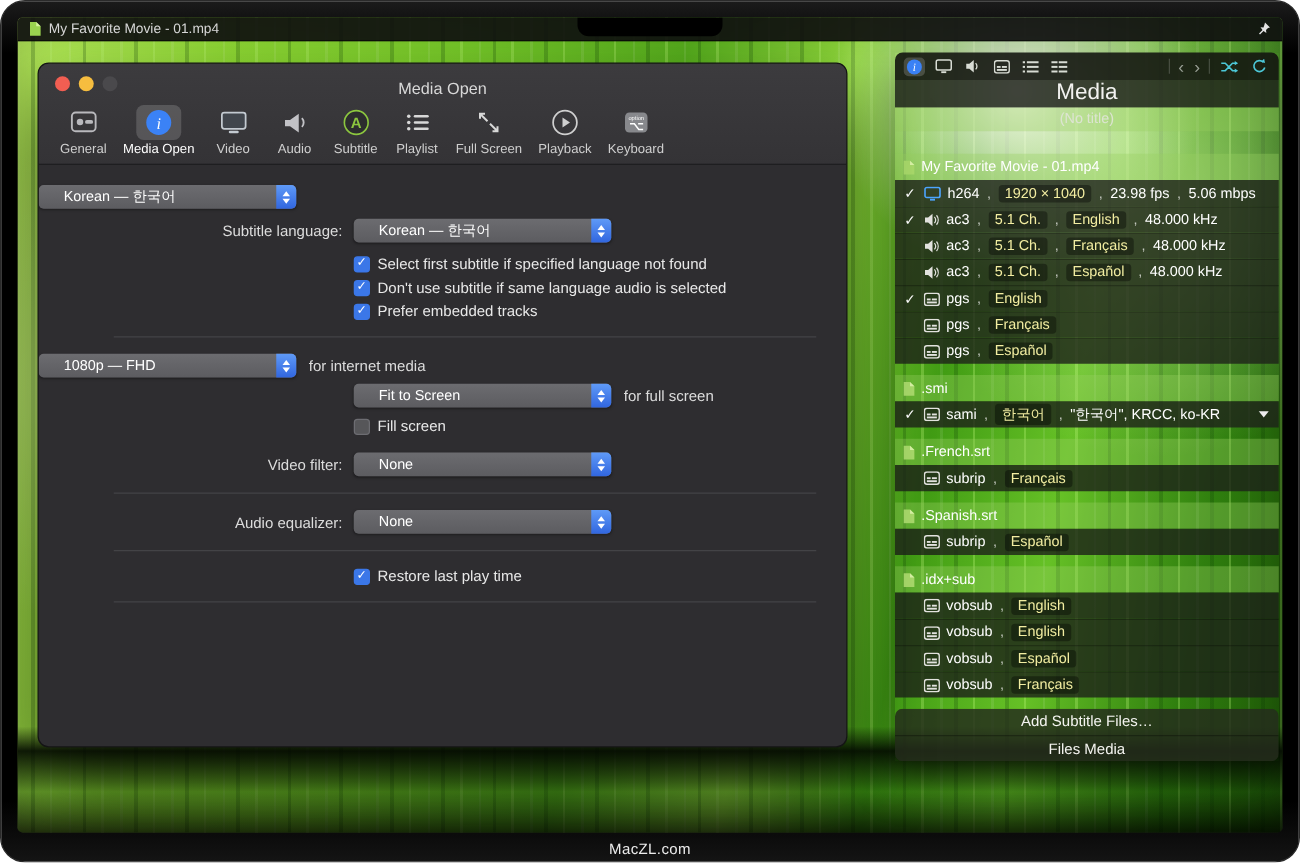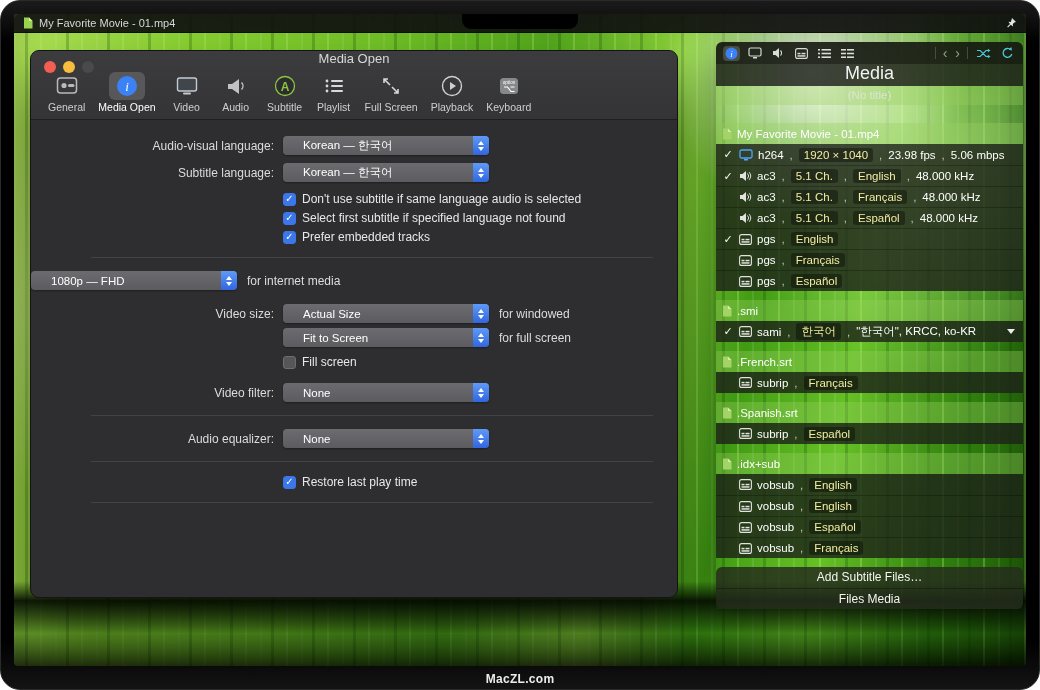--- a/index.html
+++ b/index.html
@@ -1,37 +1,37 @@
 <!DOCTYPE html>
 <html><head>
 <meta charset="utf-8">
 <style>
   *{margin:0;padding:0;box-sizing:border-box}
   html,body{width:1040px;height:690px;background:#fff;font-family:"Liberation Sans","DejaVu Sans",sans-serif;-webkit-font-smoothing:antialiased}
   .bezel{position:relative;width:1040px;height:690px;background:linear-gradient(180deg,#1b1b1b,#000 6%,#000 93%,#141414);border-radius:20px;overflow:hidden;border:1px solid #2a2a2a}
-  .brand{position:absolute;bottom:3px;left:0;right:0;text-align:center;color:#ececec;font-size:12px;font-weight:bold;letter-spacing:.3px}
+  .brand{position:absolute;bottom:3px;left:0;right:0;text-align:center;color:#ececec;font-size:12px;font-weight:normal;letter-spacing:.3px}
   .screen{position:absolute;left:13px;top:13px;right:13px;bottom:23px;border-radius:4px;overflow:hidden;
     background:
       radial-gradient(circle at 79% 9%, rgba(255,255,246,.92), rgba(255,255,246,0) 15%),
       radial-gradient(circle at 90% 22%, rgba(243,255,205,.45), transparent 20%),
       radial-gradient(circle at 4% 45%, rgba(220,255,150,.5), transparent 18%),
       linear-gradient(180deg, rgba(0,0,0,0) 87%, rgba(4,12,2,.9) 90%, rgba(20,60,8,.35) 95%, rgba(0,0,0,.75) 100%),
       repeating-linear-gradient(90deg, rgba(255,255,255,.09) 0 2px, rgba(0,0,0,0) 2px 11px, rgba(8,55,4,.22) 11px 14px, rgba(0,0,0,0) 14px 26px, rgba(198,255,130,.28) 26px 28px, rgba(0,0,0,0) 28px 41px),
       linear-gradient(100deg,#b9ee5c 0%,#90dc34 16%,#79cd2a 32%,#58b11e 48%,#92da3c 60%,#419c14 70%,#66c126 80%,#2f7f0e 91%,#1d5507 100%);
     box-shadow:inset 0 0 40px rgba(0,0,0,.25)}
   .notch{position:absolute;top:0;left:50%;transform:translateX(-50%);width:116px;height:15px;background:#000;border-radius:0 0 9px 9px;z-index:40}
 
   
   .movie-titlebar{position:absolute;top:0;left:0;right:0;height:19px;background:rgba(15,15,15,.92);display:flex;align-items:center;gap:6px;padding:0 9px;z-index:20;border-bottom:1px solid rgba(0,0,0,.5)}
   .mtb-title{color:#d6d6d6;font-size:11px;white-space:nowrap}
   .pin{margin-left:auto;display:flex;align-items:center}
 
   
   .prefs{position:absolute;left:16px;top:36px;width:648px;height:548px;background:#2e2d30;border-radius:9px;border:1px solid #141415;box-shadow:0 28px 60px rgba(0,0,0,.55);z-index:15;overflow:hidden}
-  .prefs-header{position:relative;background:linear-gradient(#3c3b3e,#343336);border-bottom:1px solid #1e1e20;padding-top:0}
+  .prefs-header{position:relative;background:linear-gradient(#3c3b3e,#343336);border-bottom:1px solid #1e1e20;padding-top:12px}
   .prefs-title{text-align:center;color:#d8d8d8;font-size:13px}
   .traffic{position:absolute;left:13px;top:10px;display:flex;gap:7px}
   .tl{width:12px;height:12px;border-radius:50%}
   .tl.red{background:#f25e52}.tl.yellow{background:#f6bd3f}.tl.gray{background:#4a494c}
   .toolbar{display:flex;align-items:flex-end;gap:3px;padding:5px 8px 5px 12px}
   .tab{display:flex;flex-direction:column;align-items:center;gap:1px;padding:1px 5px;border-radius:6px}
   .tab-ic{width:36px;height:28px;display:flex;align-items:center;justify-content:center;border-radius:6px}
   .tab.sel .tab-ic{background:rgba(255,255,255,.16)}
   .tab-label{font-size:10.5px;color:#cfcfcf;white-space:nowrap}
   .tab.sel .tab-label{color:#fff}
@@ -203,21 +203,20 @@
                 </svg>
               </span>
             <span class="tab-label">Keyboard</span>
           </div>
         </div>
       </div>
 
       <div class="prefs-body">
 
         <div class="frow">
-          <div class="flabel">Audio-visual language:</div>
           <div class="fctrl">
             <div class="dd">
               <span class="dd-val">Korean — 한국어</span>
               <span class="dd-cap">
                   <i class="up"></i>
                   <i class="dn"></i>
                 </span>
             </div>
           </div>
         </div>
@@ -233,25 +232,25 @@
                 </span>
             </div>
           </div>
         </div>
 
         <div class="frow mt10">
           <div class="flabel"></div>
           <div class="fctrl col">
             <label class="cb on">
               <span class="box"></span>
-              <span class="cbl">Don't use subtitle if same language audio is selected</span>
+              <span class="cbl">Select first subtitle if specified language not found</span>
             </label>
             <label class="cb on">
               <span class="box"></span>
-              <span class="cbl">Select first subtitle if specified language not found</span>
+              <span class="cbl">Don't use subtitle if same language audio is selected</span>
             </label>
             <label class="cb on">
               <span class="box"></span>
               <span class="cbl">Prefer embedded tracks</span>
             </label>
           </div>
         </div>
 
         <div class="fdiv"></div>
 
@@ -261,33 +260,20 @@
               <span class="dd-val">1080p — FHD</span>
               <span class="dd-cap">
                   <i class="up"></i>
                   <i class="dn"></i>
                 </span>
             </div>
             <span class="fcap">for internet media</span>
           </div>
         </div>
 
-        <div class="frow mt14">
-          <div class="flabel">Video size:</div>
-          <div class="fctrl">
-            <div class="dd">
-              <span class="dd-val">Actual Size</span>
-              <span class="dd-cap">
-                  <i class="up"></i>
-                  <i class="dn"></i>
-                </span>
-            </div>
-            <span class="fcap">for windowed</span>
-          </div>
-        </div>
 
         <div class="frow" style="margin-top:-3px">
           <div class="flabel"></div>
           <div class="fctrl">
             <div class="dd">
               <span class="dd-val">Fit to Screen</span>
               <span class="dd-cap">
                   <i class="up"></i>
                   <i class="dn"></i>
                 </span>

